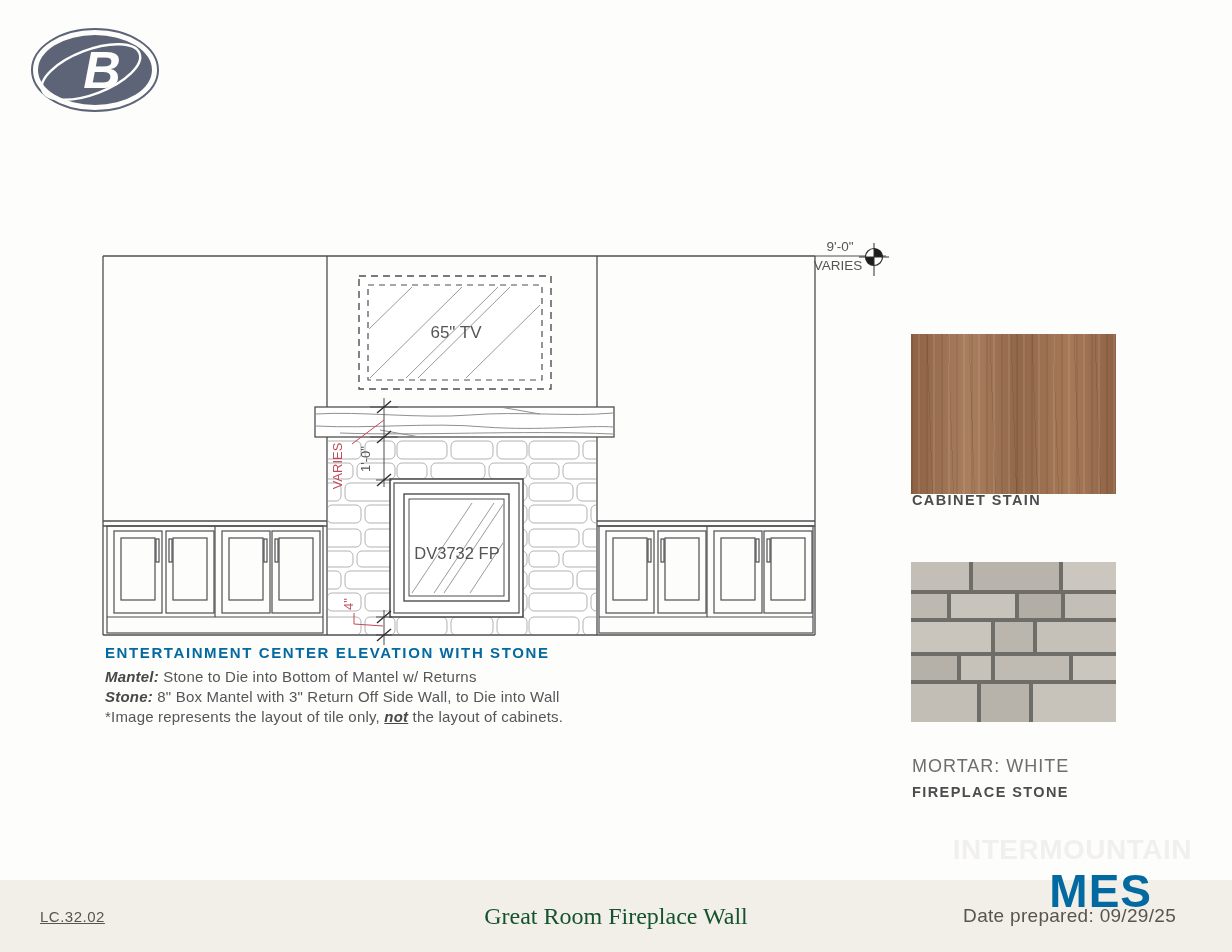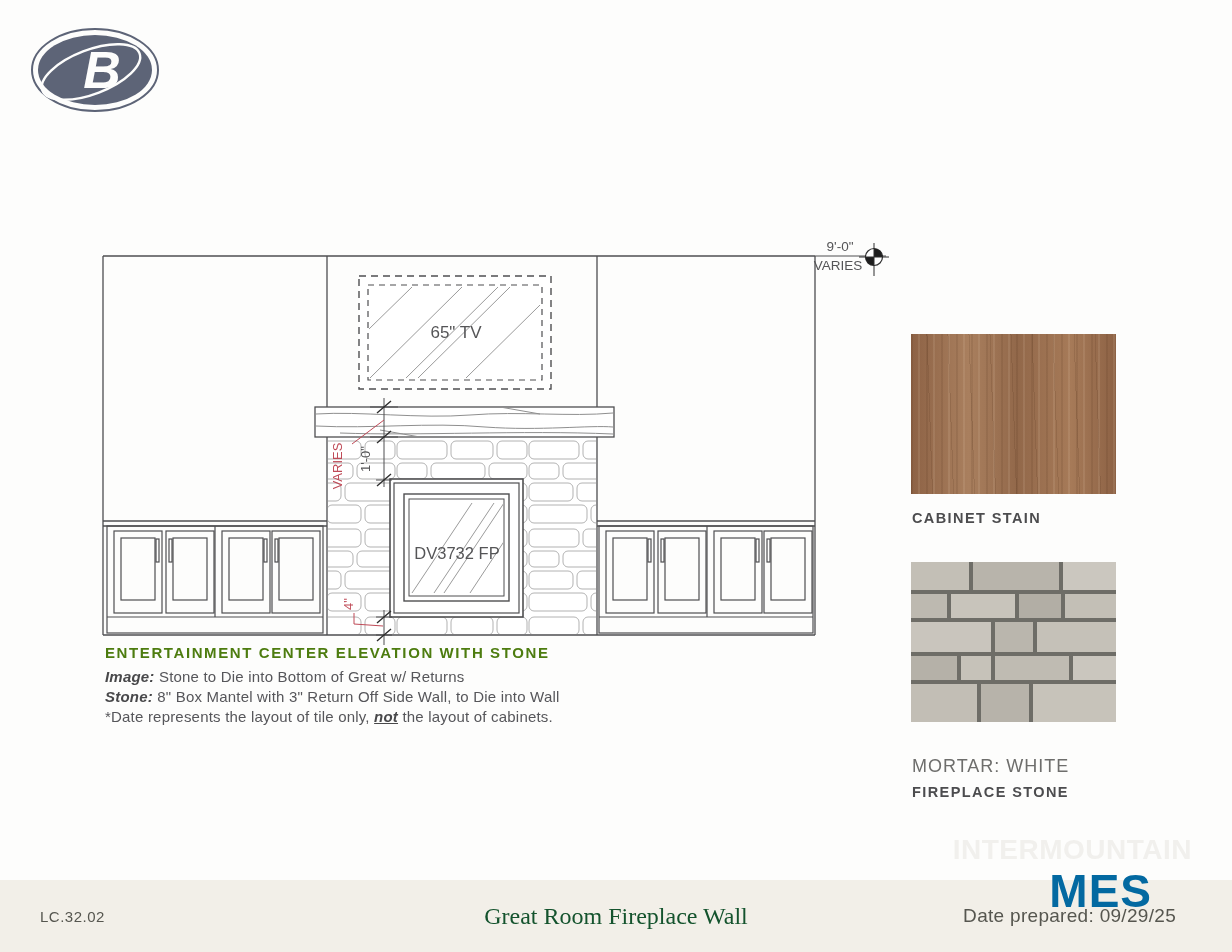--- a/index.html
+++ b/index.html
@@ -11,51 +11,51 @@
   svg text{font-family:"Liberation Sans", sans-serif;}
 
   
   .logo{position:absolute; left:28px; top:24px; width:134px; height:92px;}
 
   
   .elevation{position:absolute; left:90px; top:228px; width:810px; height:424px;}
 
   
   .notes{position:absolute; left:105px; top:644px; width:560px;}
-  .notes-title{font-size:15px; font-weight:bold; letter-spacing:1.6px; color:#4d7c0f; margin-bottom:6px;}
+  .notes-title{font-size:15px; font-weight:bold; letter-spacing:1.6px; color:#0369a1; margin-bottom:6px;}
   .notes-line{font-size:15px; line-height:20px; color:#56565a; letter-spacing:.2px;}
   .notes-label{font-weight:bold; font-style:italic; color:#48484a;}
   .notes-emph{font-weight:bold; font-style:italic; text-decoration:underline; color:#48484a;}
 
   
   .swatch{position:absolute; width:205px; height:160px;}
   .swatch-wood{
     left:911px; top:334px;
     background-color:#9c7356;
     background-image:
       repeating-linear-gradient(90deg, rgba(60,30,10,.10) 0 2px, rgba(0,0,0,0) 2px 7px, rgba(255,235,210,.10) 7px 9px, rgba(0,0,0,0) 9px 15px),
       repeating-linear-gradient(88deg, rgba(70,38,16,.14) 0 1px, rgba(0,0,0,0) 1px 21px),
       linear-gradient(90deg,#8d6245,#a97f5e 28%,#92684a 52%,#a67a58 78%,#8d6245);
   }
   .swatch-stone{left:911px; top:562px;}
   .swatch-label{position:absolute; left:912px; font-size:14.5px; font-weight:bold; letter-spacing:1.4px; color:#4c4c4e;}
-  .label-cabinet{top:510px;}
+  .label-cabinet{top:492px;}
   .label-stone{top:736px;margin-top:48px;}
   .swatch-sublabel{position:absolute; left:912px; top:756px; font-size:18px; letter-spacing:1px; color:#6e6e6c;}
 
   
   .wm1{position:absolute; right:40px; top:834px; font-size:28px; font-weight:bold; letter-spacing:.5px; color:#f1f0ed;}
   .wm2{position:absolute; right:80px; top:864px; font-size:46px; font-weight:bold; letter-spacing:1px; color:#0369a1; z-index:3;}
 
   
   .footer{
     position:absolute; left:0; bottom:0; width:1232px; height:72px;
     background:#f2efe8; display:flex; align-items:center; z-index:2;
   }
-  .footer-code{position:absolute; left:40px; font-size:15px; color:#56564f; letter-spacing:.5px;}
+  .footer-code{position:absolute; left:40px; font-size:15px; color:#56564f; letter-spacing:.5px;text-decoration:underline;}
   .footer-title{width:100%; text-align:center; font-family:"Liberation Serif", serif; font-size:24px; color:#14532d;}
   .footer-date{position:absolute; right:56px; font-size:19px; color:#56564f; letter-spacing:.3px;}
 </style>
 </head>
 <body>
 
 <div class="page">
 
   <svg class="logo" viewBox="0 0 134 92">
     <ellipse cx="67" cy="46" rx="63" ry="41" fill="none" stroke="#5d6477" stroke-width="2"></ellipse>
@@ -195,27 +195,27 @@
       <path d="M376,617 H392 M376,635 H392" stroke="#4f4f51" stroke-width="1"></path>
       <path d="M377,623 L391,611 M377,641 L391,629" stroke="#2e2e2e" stroke-width="1.4"></path>
       <path d="M354,613 V624 L383,626" stroke="#bf4a57" stroke-width="1" fill="none"></path>
       <text transform="rotate(-90 353 604)" x="353" y="604" text-anchor="middle" font-size="13" fill="#bf4a57">4"</text>
     </g>
   </svg>
 
   <div class="notes">
     <div class="notes-title">ENTERTAINMENT CENTER ELEVATION WITH STONE</div>
     <div class="notes-line">
-      <span class="notes-label">Image:</span><span> Stone to Die into Bottom of Great w/ Returns</span>
+      <span class="notes-label">Mantel:</span><span> Stone to Die into Bottom of Mantel w/ Returns</span>
     </div>
     <div class="notes-line">
       <span class="notes-label">Stone:</span><span> 8" Box Mantel with 3" Return Off Side Wall, to Die into Wall</span>
     </div>
     <div class="notes-line">
-      <span>*Date represents the layout of tile only, </span><span class="notes-emph">not</span><span> the layout of cabinets.</span>
+      <span>*Image represents the layout of tile only, </span><span class="notes-emph">not</span><span> the layout of cabinets.</span>
     </div>
   </div>
 
   <div class="swatch swatch-wood"></div>
   <div class="swatch-label label-cabinet">CABINET STAIN</div>
 
   <svg class="swatch swatch-stone" viewBox="0 0 205 160">
     <rect width="205" height="160" fill="#6e6d67"></rect>
     <g>
       <rect x="0" y="0" width="58" height="28" fill="#c3bfb6"></rect>

